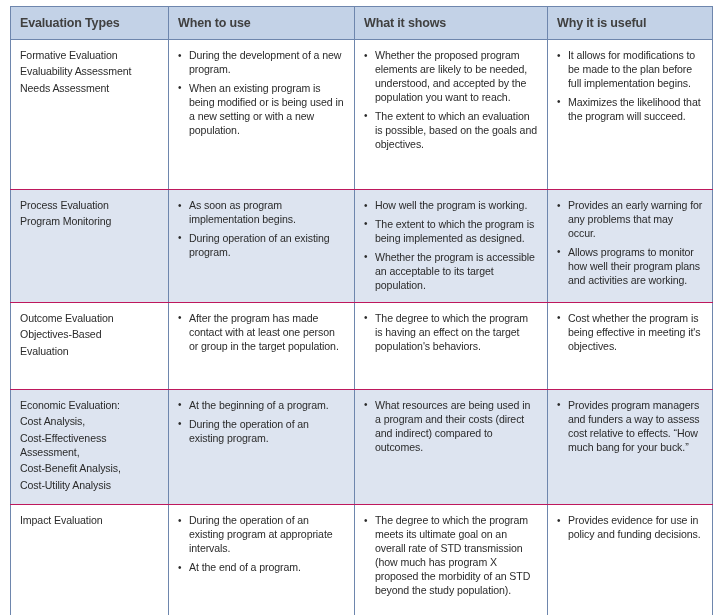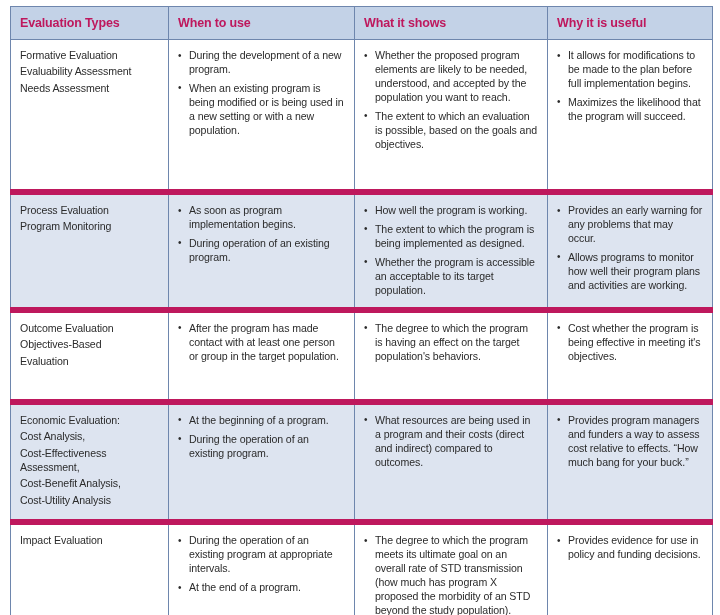--- a/index.html
+++ b/index.html
@@ -36,30 +36,30 @@
   table.eval-table col.c4 { width: 165px; }
 
   thead th {
     background: #c3d2e7;
     border-right: 1px solid #6e86ad;
     border-bottom: 1px solid #6e86ad;
     text-align: left;
     vertical-align: middle;
     font-size: 12.5px;
     font-weight: bold;
-    color: #be185d;
+    color: #404040;
     letter-spacing: -0.15px;
     padding: 7px 8px 8px 9px;
     height: 17px;
   }
   thead th:last-child { border-right: none; }
 
   tbody td {
     border-right: 1px solid #6e86ad;
-    border-bottom: 6px solid #be185d;
+    border-bottom: 1px solid #be185d;
     vertical-align: top;
     font-size: 10.6px;
     color: #2b2b2b;
     padding: 9px 9px 9px 9px;
     line-height: 1.32;
     letter-spacing: -0.1px;
   }
   tbody td:last-child { border-right: none; }
   tbody tr:last-child td { border-bottom: none; }
 

